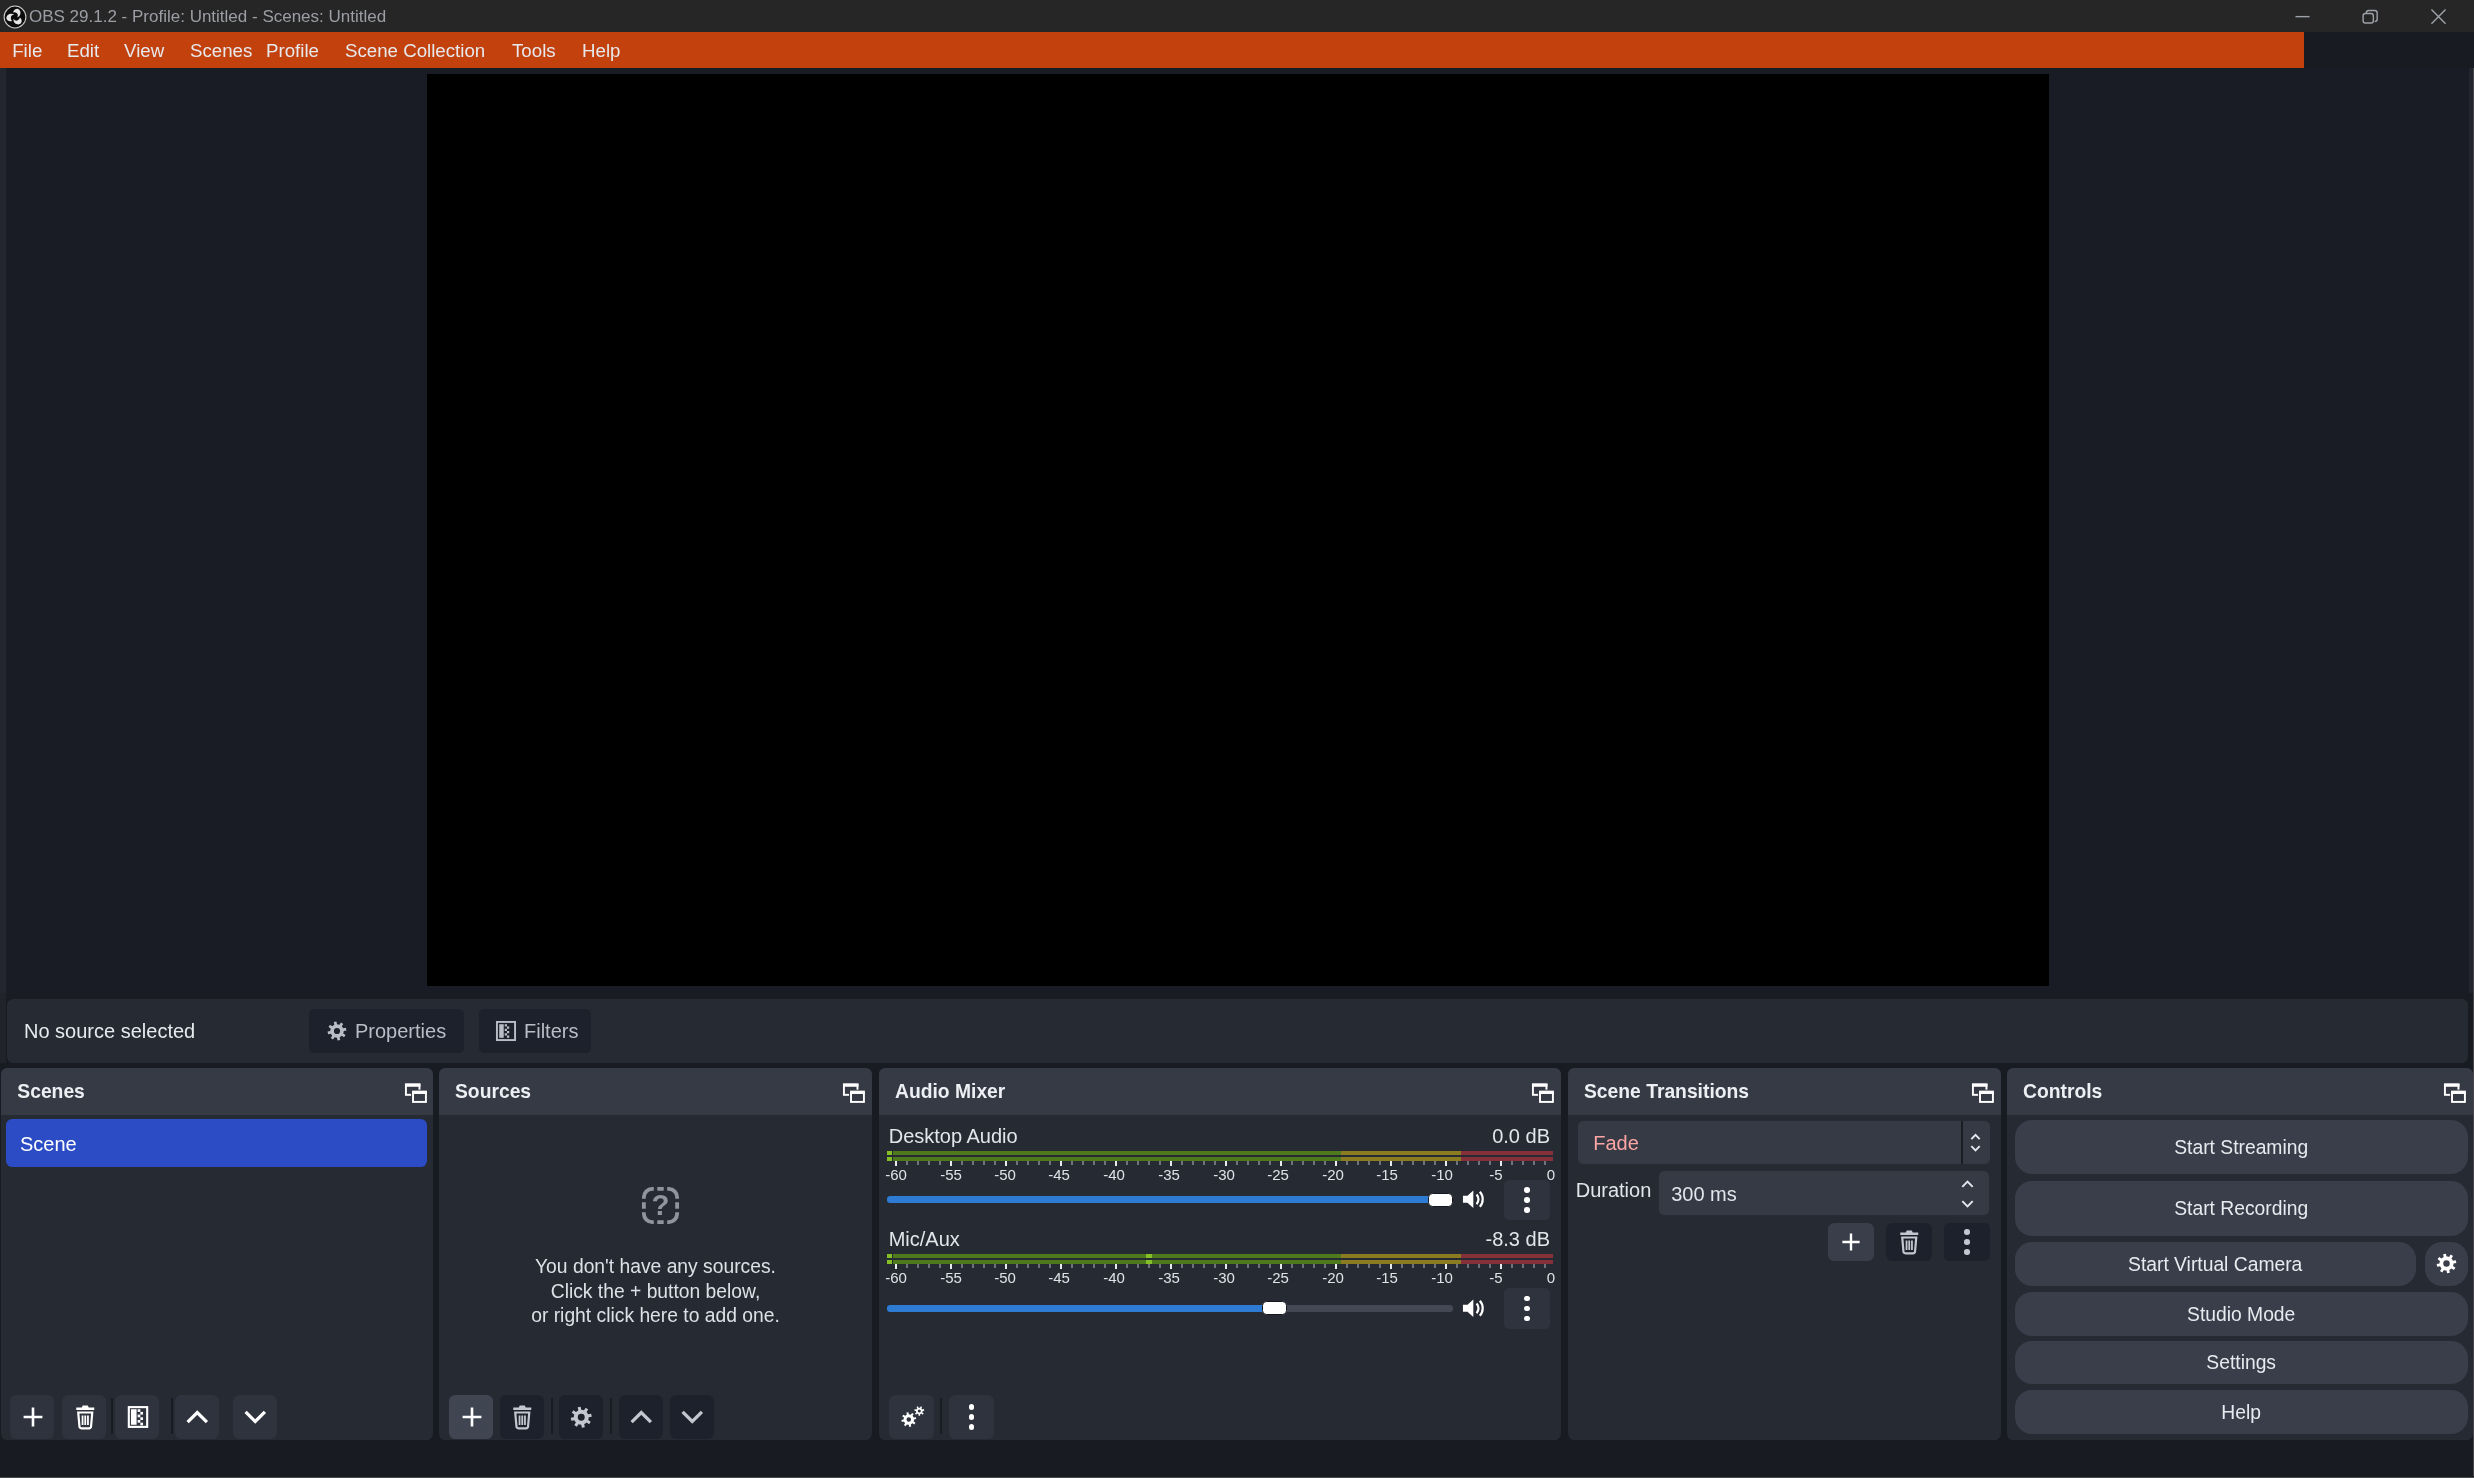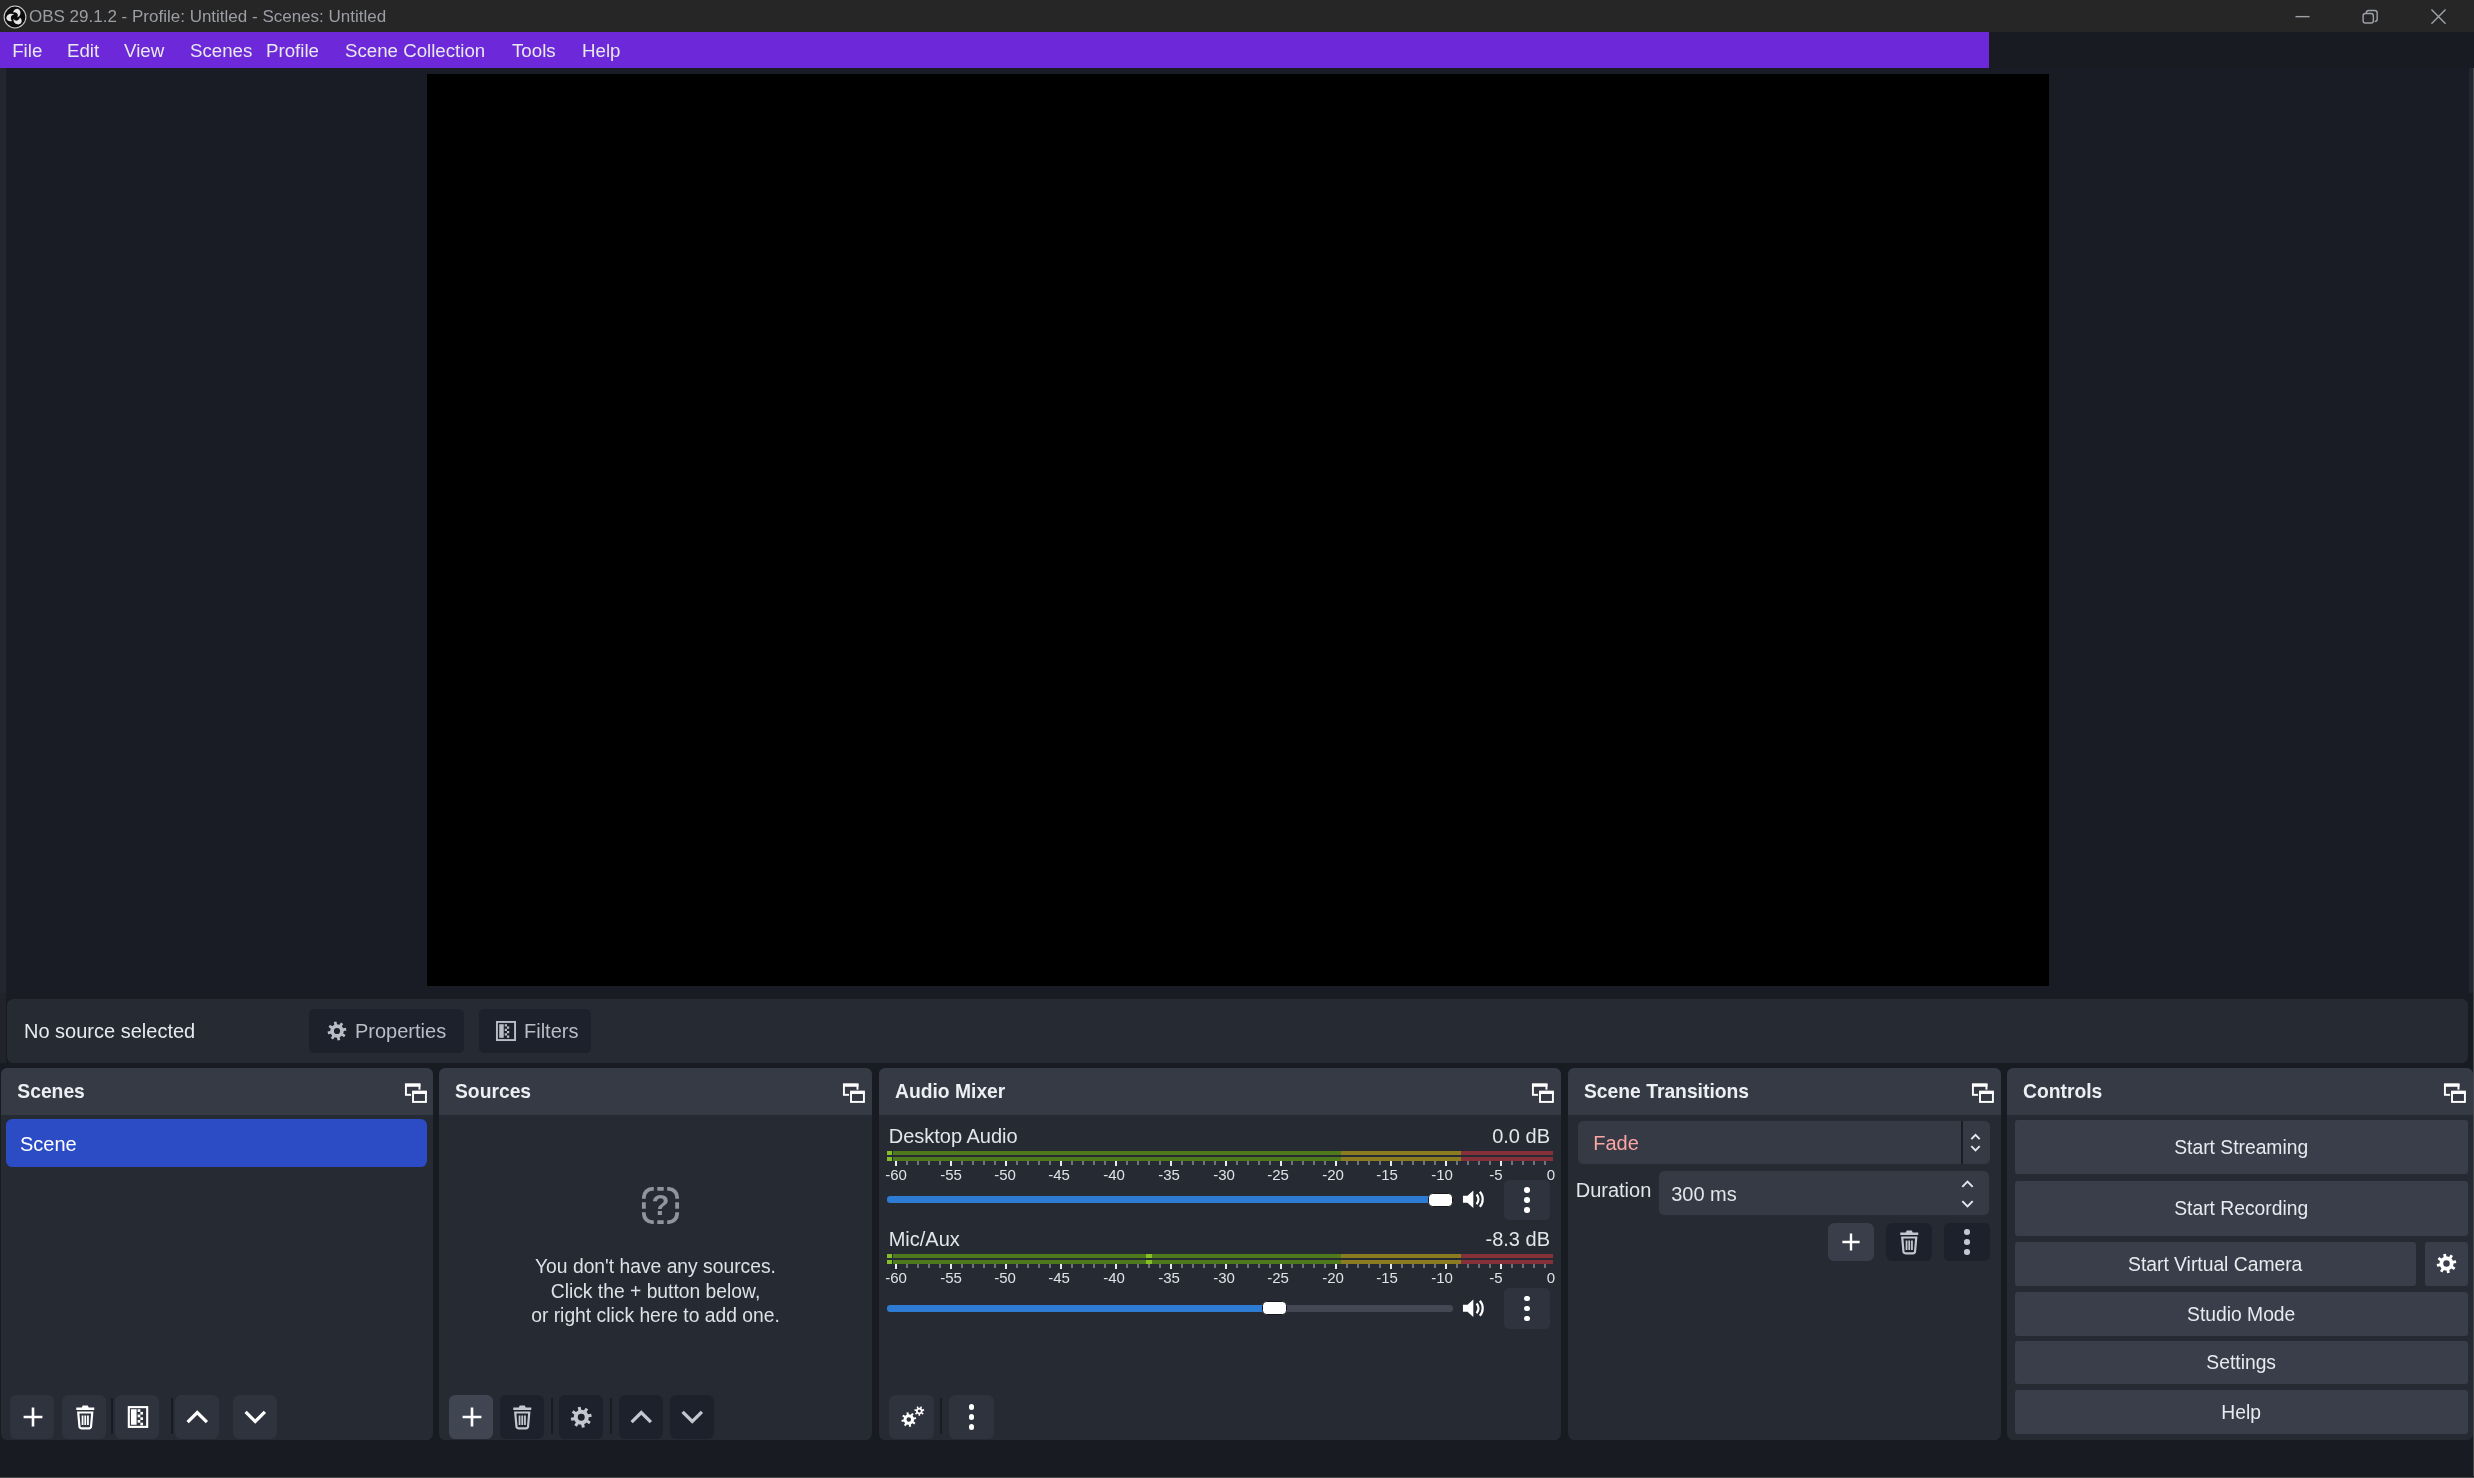--- a/index.html
+++ b/index.html
@@ -7,21 +7,21 @@
 body { font-family:"Liberation Sans", sans-serif; background:#181b22; }
 #root { position:absolute; top:0; left:0; width:2475px; height:1479px; background:#181b22; }
 .abs { position:absolute; }
 
 
 #titlebar { position:absolute; left:0; top:0; width:2475px; height:32px; background:#262627; }
 #titletext { position:absolute; left:29px; top:0; height:32px; line-height:34px; font-size:17px; color:#9b9ea3; }
 .winbtn { position:absolute; top:0; width:61px; height:32px; }
 
 
-#menubar { position:absolute; left:0; top:32px; width:1989px; height:36px; background:#6d28d9; }
+#menubar { position:absolute; left:0; top:32px; width:2304px; height:36px; background:#c2410c; }
 .menuitem { position:absolute; top:0; height:36px; line-height:37px; font-size:18.7px; color:#e7e9ed; }
 
 
 #canvasband { position:absolute; left:0; top:68px; width:2475px; height:925px; background:#23262e; }
 #viewport { position:absolute; left:5.8px; top:0px; width:2463px; height:925px; background:#191c25; }
 #preview { position:absolute; left:421px; top:6.4px; width:1622px; height:912px; background:#000; }
 #gapband { position:absolute; left:0; top:993px; width:2475px; height:5.8px; background:#191c23; }
 
 
 #srctoolbar { position:absolute; left:7px; top:999px; width:2461px; height:64px; background:#262a33; border-radius:6.4px; }
@@ -48,21 +48,21 @@
 .nums { left:0; width:682px; height:19.3px; }
 .nums span { position:absolute; top:0; width:52px; margin-left:-26px; text-align:center; font-size:15px; color:#dfe2e7; }
 .dots3 { background:#2f333e; border-radius:5.2px; }
 .dots3 i { position:absolute; left:50%; top:50%; width:5.5px; height:5.5px; margin:-2.7px; border-radius:50%; background:#fff; box-shadow:0 -10px 0 #fff, 0 10px 0 #fff; }
 
 
 .combo { position:absolute; background:#353a45; border-radius:5.2px; }
 .chev { stroke:#e4e7ec; stroke-width:3; fill:none; }
 
 
-.cbtn { position:absolute; left:7.7px; width:453px; background:#3a3e4a; border-radius:3px; text-align:center; font-size:19.3px; color:#e7eaee; }
+.cbtn { position:absolute; left:7.7px; width:453px; background:#3a3e4a; border-radius:17px; text-align:center; font-size:19.3px; color:#e7eaee; }
 
 
 #statusbar { position:absolute; left:0; top:1441px; width:2475px; height:38px; background:#191b23; }
 #statusbar .st { position:absolute; top:0; height:36px; line-height:37px; font-size:20px; color:#e7e9ed; }
 #bottomborder { position:absolute; left:0; top:1477px; width:2475px; height:1.9px; background:#4b4c4e; }
 #rightborder { position:absolute; left:2473px; top:68px; width:1.6px; height:1408px; background:#45474b; }
 </style>
 </head>
 <body>
 <div id="root">

